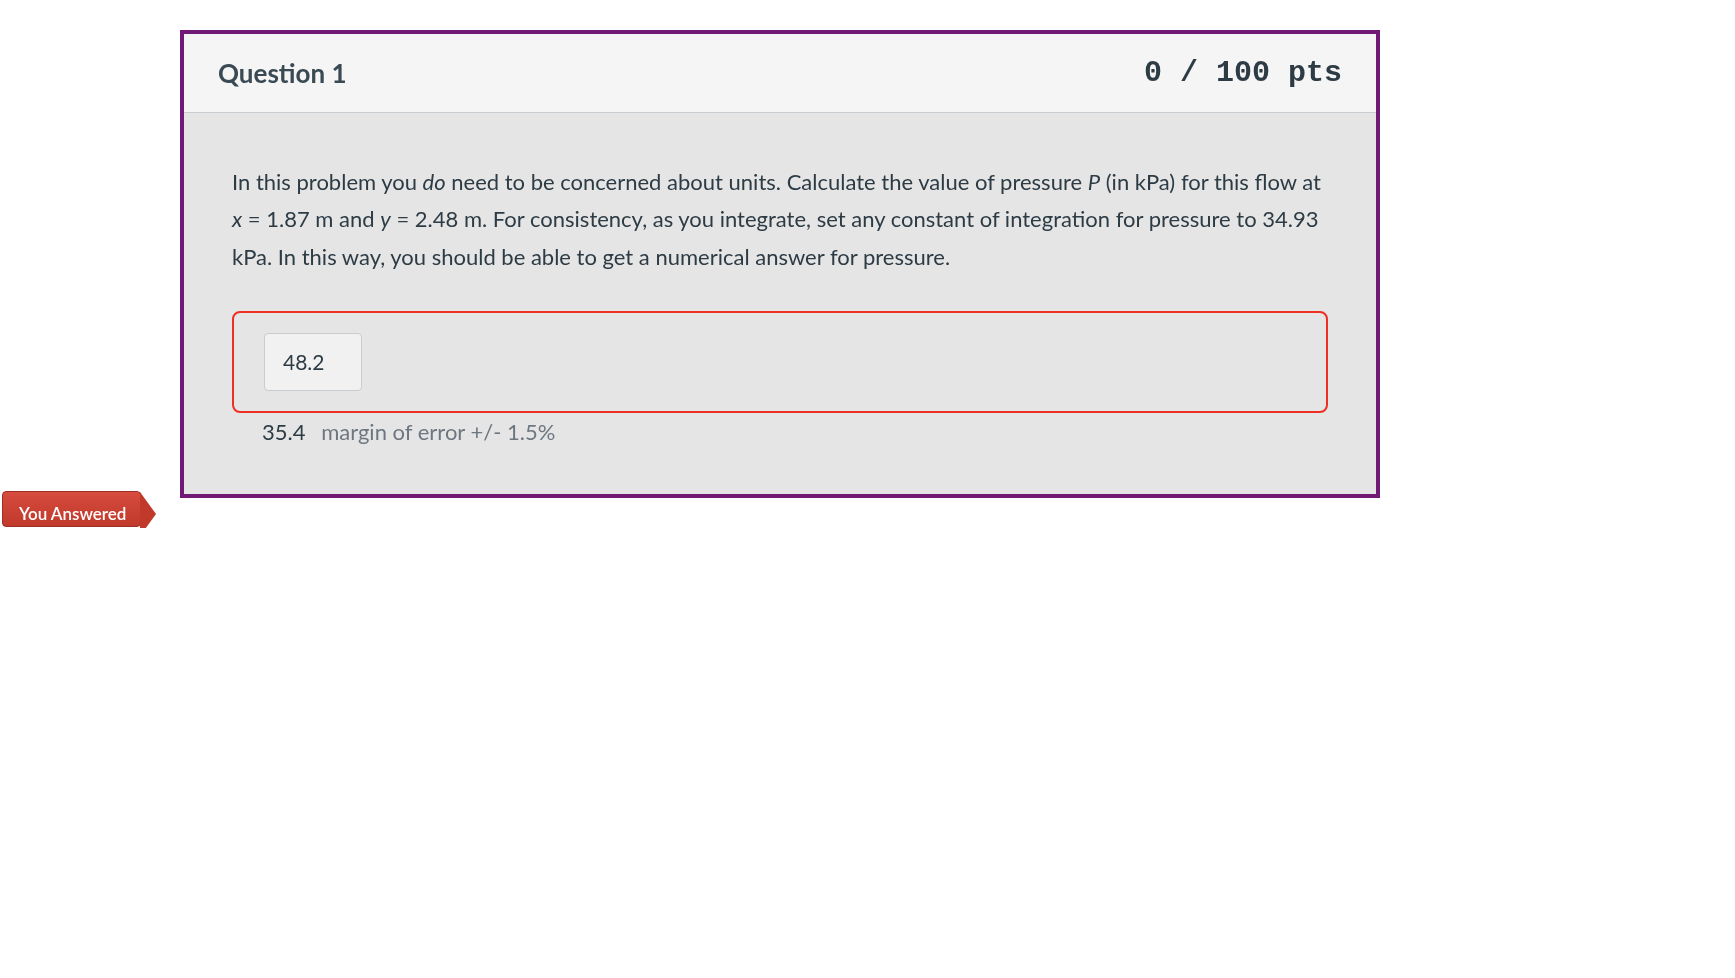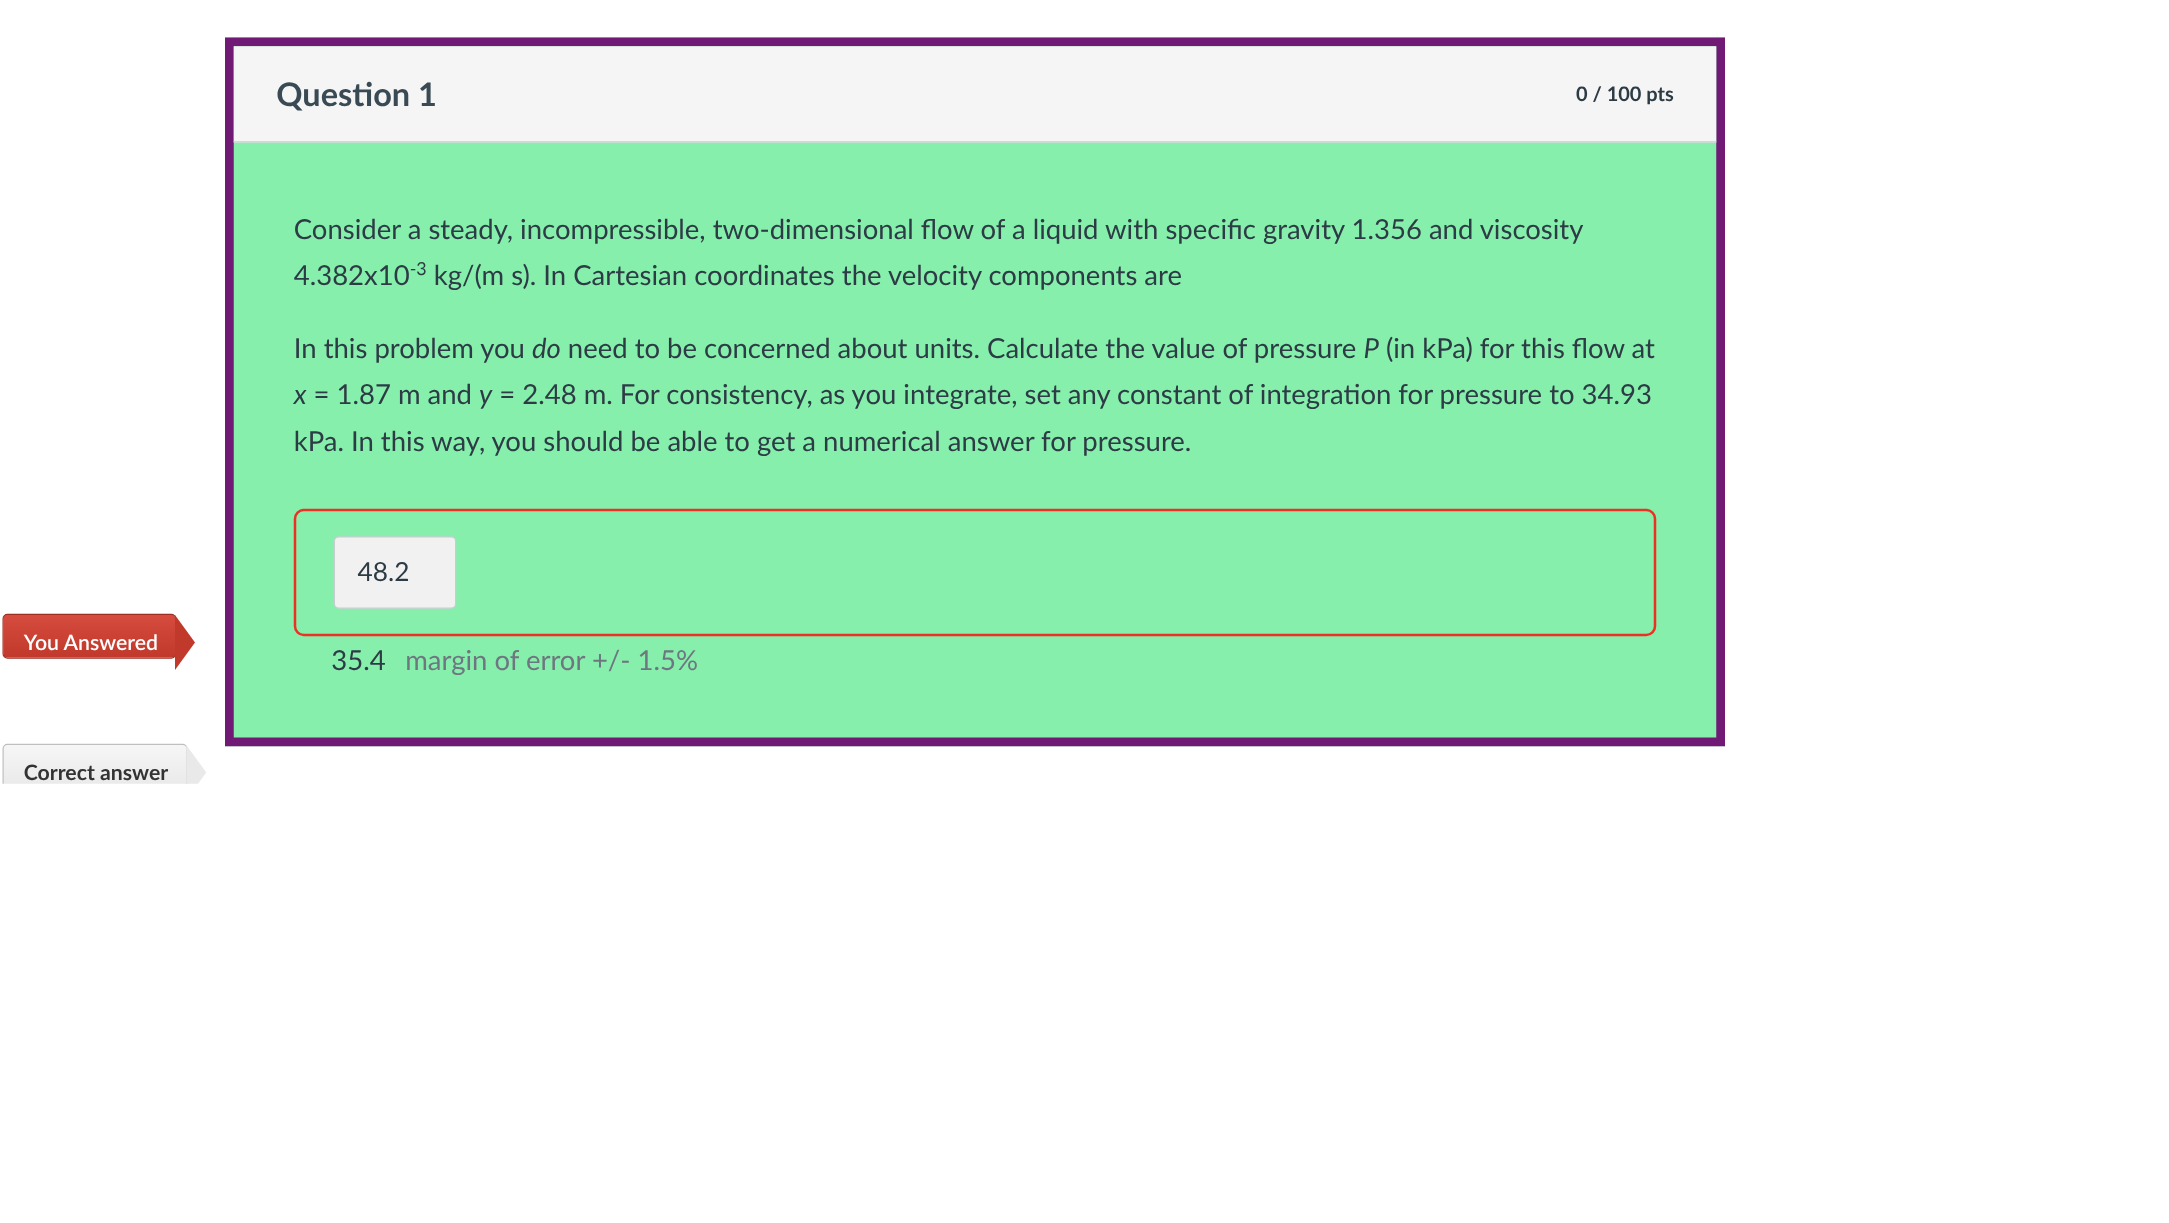--- a/index.html
+++ b/index.html
@@ -5,28 +5,28 @@
   * { box-sizing: border-box; }
   body {
     margin: 0;
     padding: 30px 80px 30px 0;
     font-family: "Lato", "Helvetica Neue", Helvetica, Arial, sans-serif;
     font-size: 19px;
     color: #2d3b45;
     background: #fff;
   }
   .wrap { position: relative; max-width: 1200px; margin-left: 180px; }
-  .card { border: 7px solid #701a75; background: #86efac; }
+  .card { border: 4px solid #701a75; background: #e5e5e5; }
   .card-header {
     display: flex; justify-content: space-between; align-items: center;
     background: #f5f5f5; border-bottom: 1px solid #c7cdd1;
     padding: 22px 34px;
   }
   .qtitle { font-weight: 700; font-size: 26px; color: #3a4a54; }
-  .pts { font-weight: 700; font-size: 16px; color: #2d3b45; }
+  .pts { font-weight: 700; font-size: 30px; color: #2d3b45; font-family: Liberation Mono, monospace; }
   .card-body { padding: 50px 48px 44px 48px; font-size: 22px; line-height: 1.7; color: #2d3b45; }
   .para { margin: 0 0 20px 0; }
   .eq { margin: 18px 0 24px 0; }
   .eq-u { display:inline-block; margin-right: 52px; }
   sup { font-size: 0.65em; vertical-align: super; }
   em, .it { font-style: italic; }
   .answer-box {
     border: 2px solid #ee2f24; border-radius: 8px;
     padding: 20px 30px; margin-top: 36px;
     position: relative;
@@ -65,23 +65,20 @@
 
 <div class="wrap">
 
   <div class="card">
     <div class="card-header">
       <div class="qtitle">Question 1</div>
       <div class="pts">0 / 100 pts</div>
     </div>
 
     <div class="card-body">
-      <p class="para">
-        <span>Consider a steady, incompressible, two-dimensional flow of a liquid with specific gravity 1.356 and viscosity 4.382x10</span><sup>-3</sup><span> kg/(m s). In Cartesian coordinates the velocity components are</span>
-      </p>
 
 
       <p class="para">
         <span>In this problem you </span><span class="it">do</span><span> need to be concerned about units. Calculate the value of pressure </span><span class="it">P</span><span> (in kPa) for this flow at </span><span class="it">x</span><span> = 1.87 m and </span><span class="it">y</span><span> = 2.48 m. For consistency, as you integrate, set any constant of integration for pressure to 34.93 kPa. In this way, you should be able to get a numerical answer for pressure.</span>
       </p>
 
       <div class="answer-box" id="answer-box">
         <span class="value-chip">48.2</span>
       </div>
 

